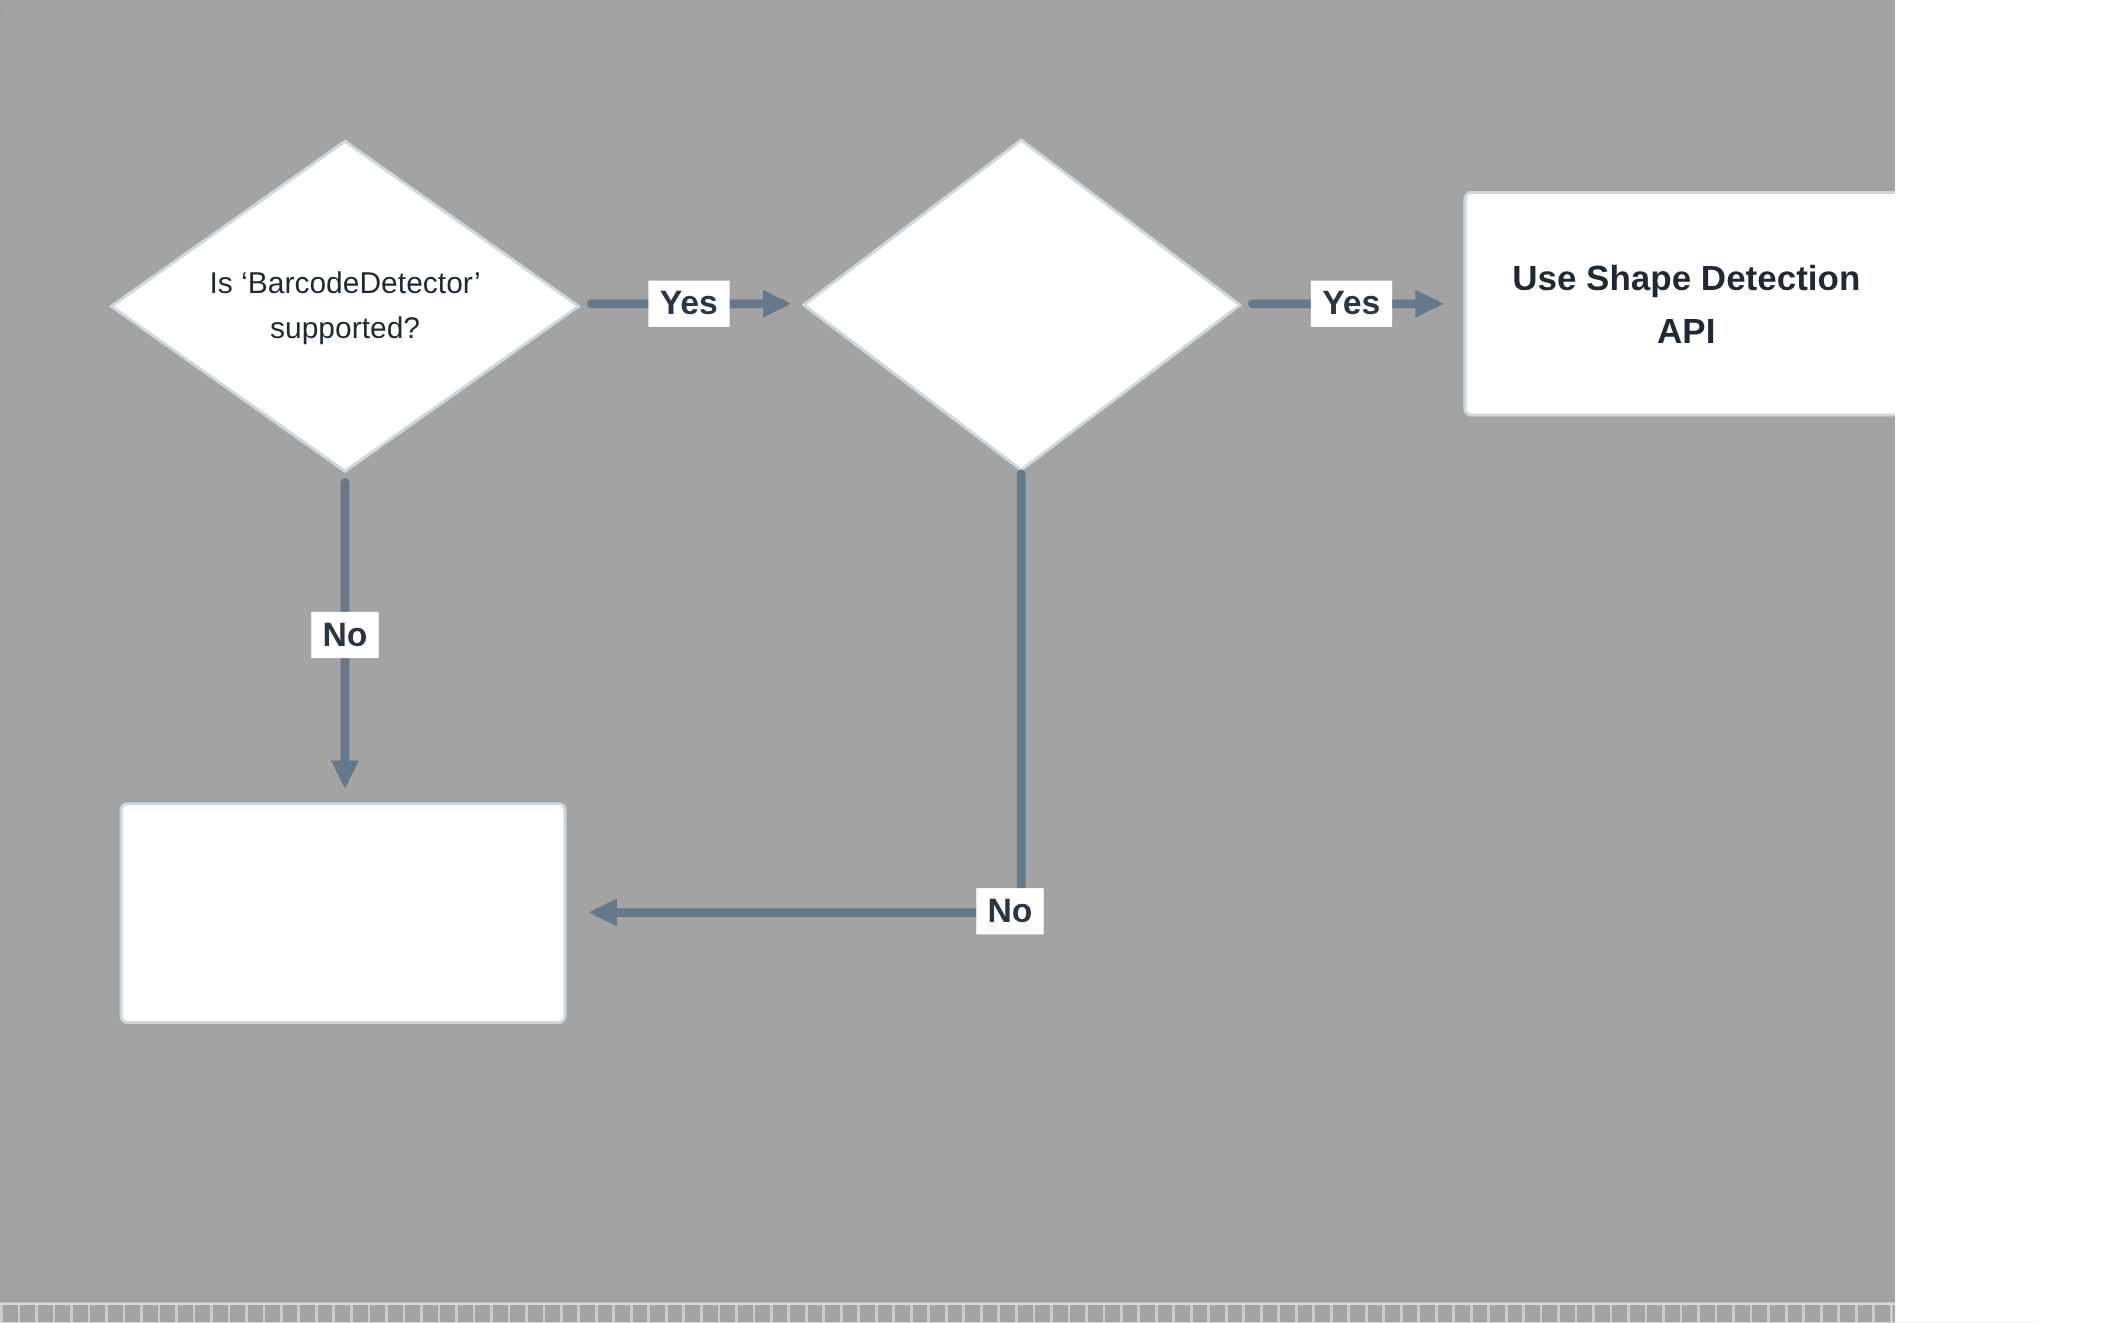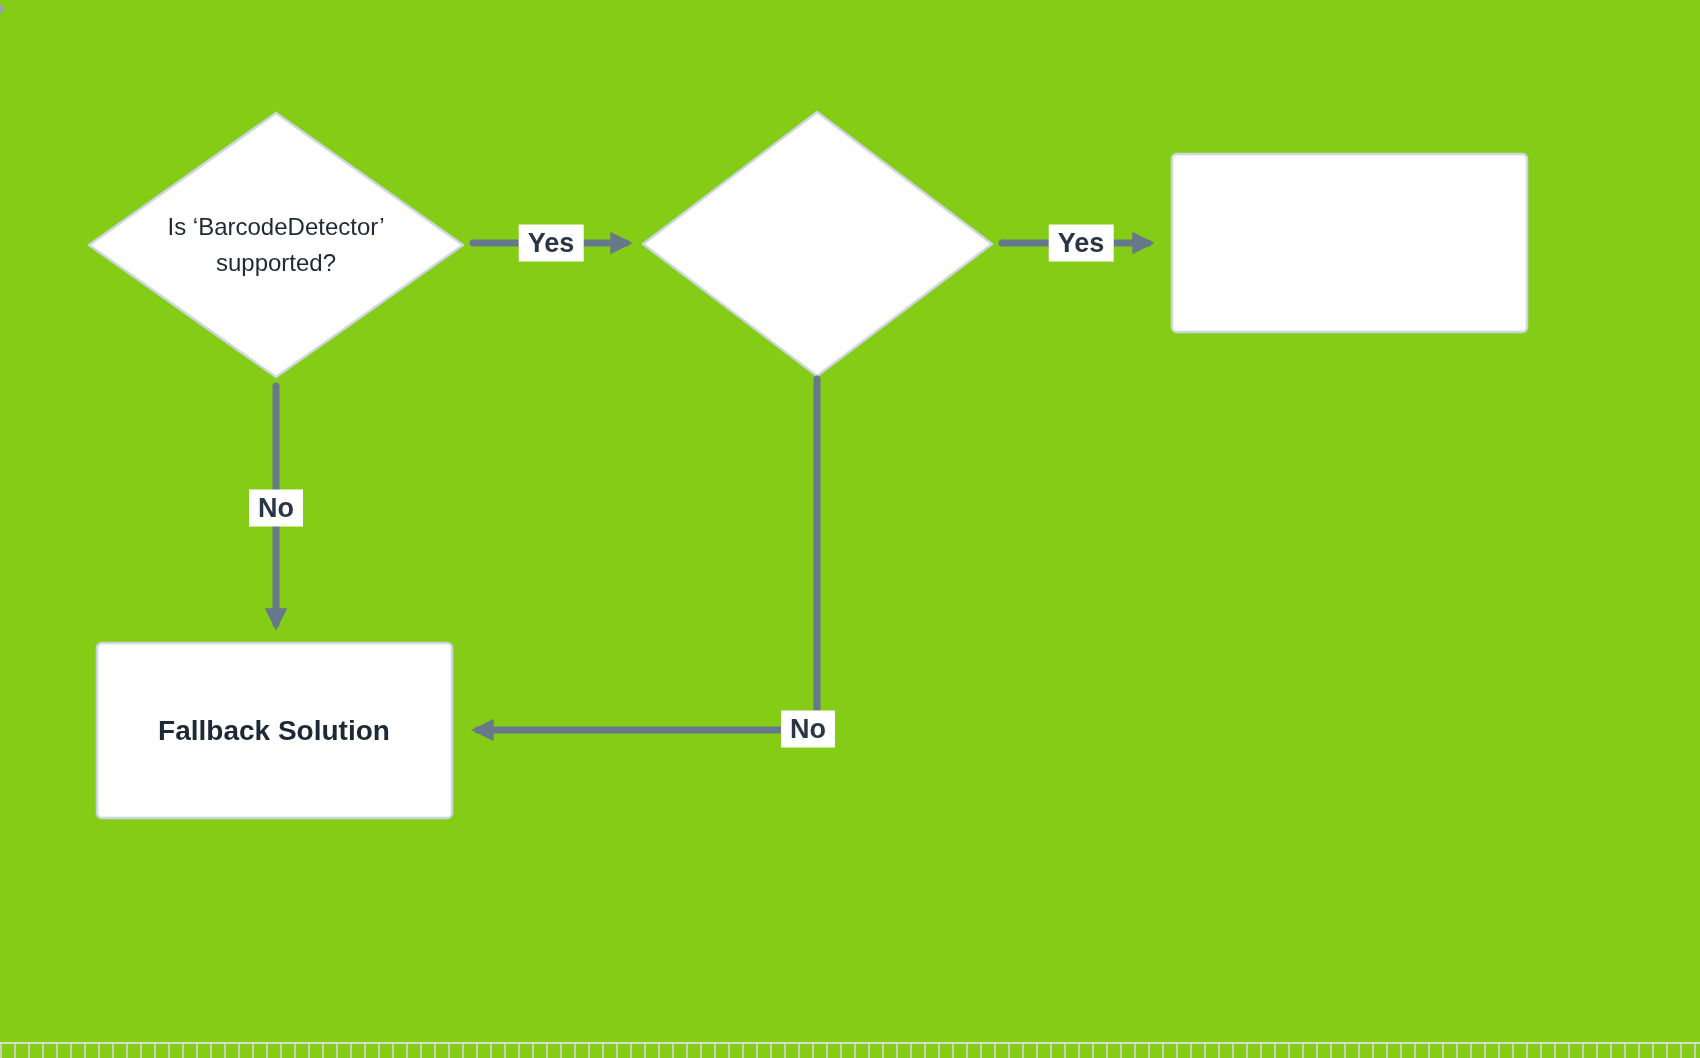--- a/index.html
+++ b/index.html
@@ -1,23 +1,23 @@
 <!DOCTYPE html>
 <html><head>
 <meta charset="utf-8">
 <style>
   * { margin: 0; padding: 0; box-sizing: border-box; }
   html, body { background: #ffffff; }
   body { font-family: "Liberation Sans", sans-serif; color: #1d2935; }
 
   .canvas {
     position: relative;
-    width: 1700px;
+    width: 1516px;
     height: 1058px;
-    background: #84cc16;
+    background: #a3a3a3;
     overflow: hidden;
   }
 
   .layer {
     position: absolute;
     inset: 0;
     width: 1700px;
     height: 1058px;
   }
 
@@ -98,22 +98,22 @@
     <line x1="1002" y1="243" x2="1148" y2="243" stroke="#66798a" stroke-width="7" stroke-linecap="round" marker-end="url(#arrowhead)"></line>
 
     <line x1="276" y1="386" x2="276" y2="624" stroke="#66798a" stroke-width="7" stroke-linecap="round" marker-end="url(#arrowhead)"></line>
 
     <path d="M817,379 L817,730 L478,730" fill="none" stroke="#66798a" stroke-width="7" stroke-linecap="round" stroke-linejoin="round" marker-end="url(#arrowhead)"></path>
   </svg>
 
   <div class="label diamond-text" style="left:276px; top:245px; width:270px;">Is ‘BarcodeDetector’ supported?</div>
 
 
+  <div class="label box-text" style="left:1349px; top:244px; width:300px;">Use Shape Detection API</div>
 
-  <div class="label box-text nowrap" style="left:274px; top:731px;">Fallback Solution</div>
 
   <div class="edge-label" style="left:551px; top:243px;">Yes</div>
 
   <div class="edge-label" style="left:1081px; top:243px;">Yes</div>
 
   <div class="edge-label" style="left:276px; top:508px;">No</div>
 
   <div class="edge-label" style="left:808px; top:729px;">No</div>
 
   <div class="bottom-ruler"></div>

